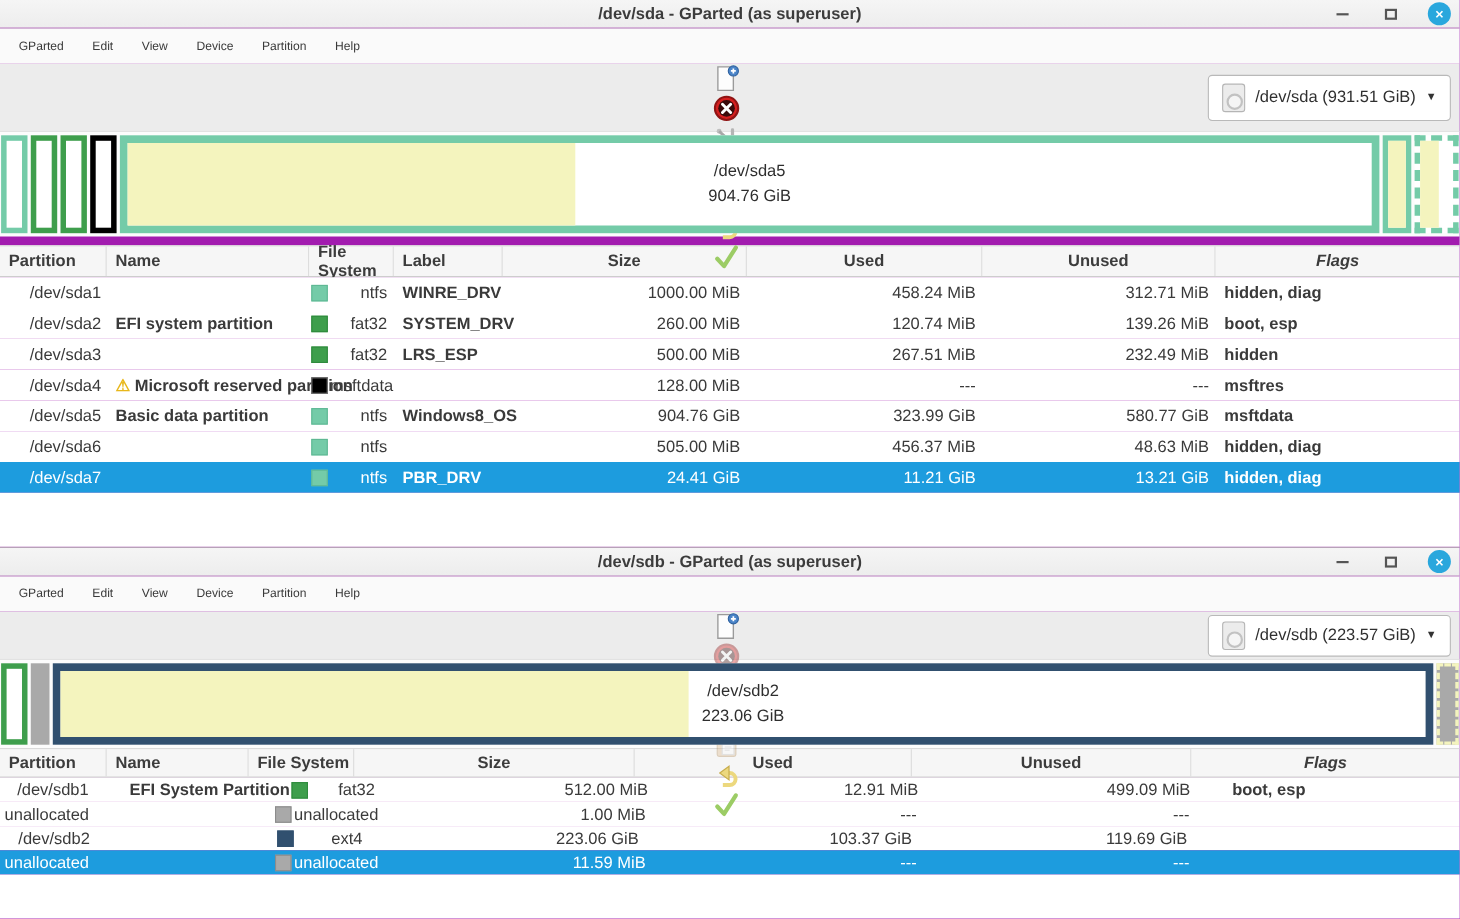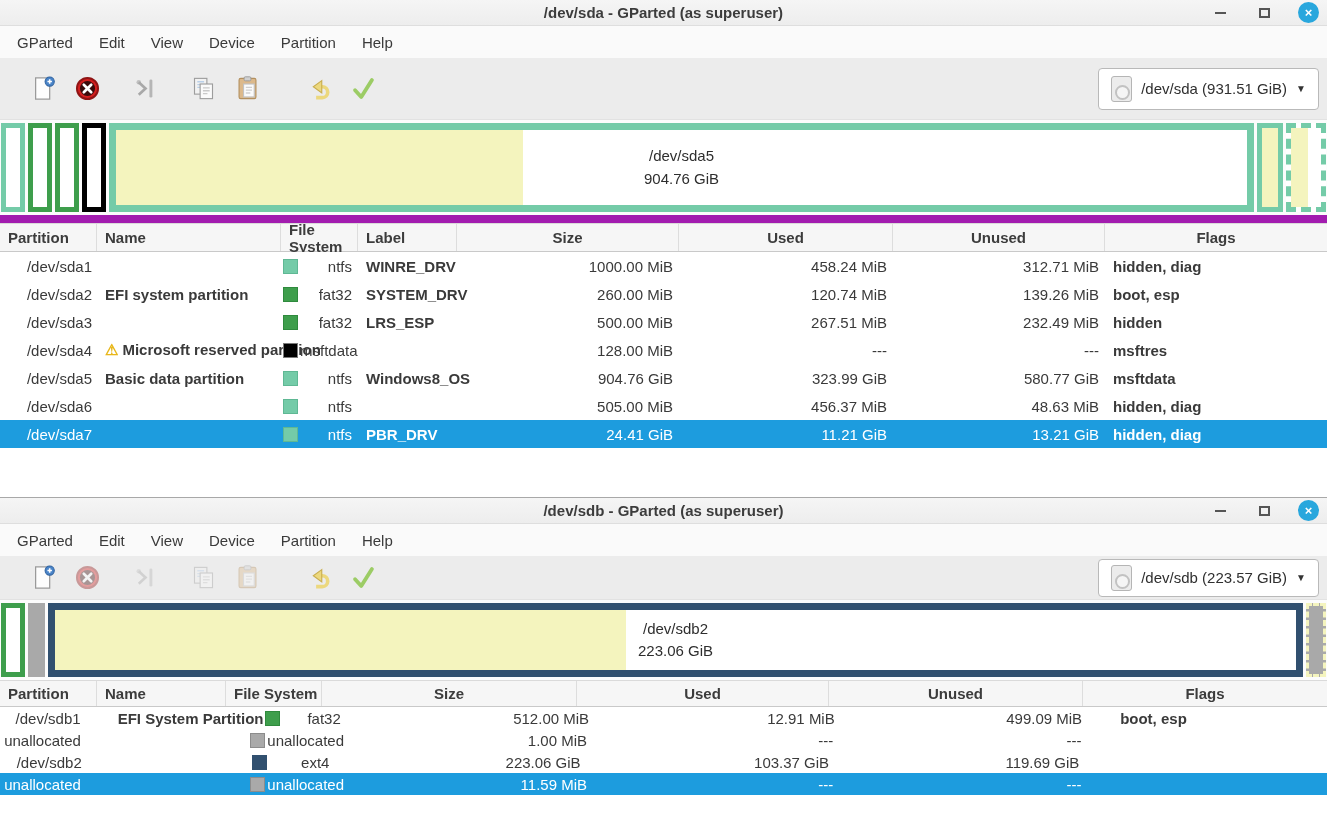--- a/index.html
+++ b/index.html
@@ -16,25 +16,25 @@
               font-size:15px; font-weight:bold; color:#3c3c3c; }
   .win-controls { position:absolute; right:8px; top:0; height:100%; display:flex; align-items:center; gap:24px; }
   .wc-btn { display:flex; align-items:center; justify-content:center; width:20px; height:20px; cursor:default; }
   .min-glyph { width:11px; height:2px; background:#555; }
   .max-glyph { width:11px; height:10px; border:2px solid #555; background:transparent; }
   .close-btn { width:21px; height:21px; border-radius:50%; background:#29A7DD; color:#fff; font-size:13px; font-weight:bold;
                display:flex; align-items:center; justify-content:center; }
 
   
   .menubar { height:32px; flex:0 0 32px; background:#fafafa; display:flex; align-items:center; padding-left:4px;
-             font-size:15px; color:#3a3a3a; }
+             font-size:11px; color:#3a3a3a; }
   .menu-item { padding:5px 13px; border-radius:3px; }
 
   
-  .toolbar { background:#ececec; border-bottom:1px solid #e2e2e2; display:flex; align-items:center; padding:0 24px; position:relative; }
+  .toolbar { background:#ececec; border-bottom:1px solid #e2e2e2; display:flex; align-items:center; padding:0 24px; position:relative;flex-direction:column; }
   #win-sda .toolbar { height:62px; flex:0 0 62px; }
   #win-sdb .toolbar { height:44px; flex:0 0 44px; }
   .tb-btn { width:38px; height:34px; display:flex; align-items:center; justify-content:center; margin-right:6px; }
   .tb-btn svg { width:27px; height:27px; }
   .tb-btn.dis { opacity:0.38; }
   .tb-gap { width:14px; }
 
   .device-combo { position:absolute; right:8px; top:50%; transform:translateY(-50%);
                   background:#ffffff; border:1px solid #b9b9b9; border-radius:4px; height:42px;
                   display:flex; align-items:center; gap:9px; padding:0 12px; font-size:15px; color:#2f2f2f; }
@@ -56,21 +56,21 @@
               font-size:15px; color:#2e2e2e; line-height:1.5; z-index:2; }
 
   
   .ptable { display:flex; flex-direction:column; }
   #win-sda .ptable { margin-top:8px; }
   .thead { display:flex; align-items:center; background:#f6f6f6; border-top:1px solid #dadada; border-bottom:1px solid #c9c9c9;
            font-weight:bold; font-size:15px; color:#3c3c3c; }
   #win-sda .thead { height:29px; flex:0 0 29px; }
   #win-sdb .thead { height:27px; flex:0 0 27px; }
   .thead > span { height:100%; display:flex; align-items:center; border-right:1px solid #dddddd; }
-  .thead > span:last-child { border-right:none; }
+  .thead > span:last-child { border-right:none;font-style:italic; }
   .h-left { padding-left:8px; justify-content:flex-start; }
   .h-center { justify-content:center; }
 
   .trow { display:flex; align-items:center; background:#ffffff; font-size:15px; color:#3a3a3a; }
   #win-sda .trow { height:28px; flex:0 0 28px; }
   #win-sdb .trow { height:22px; flex:0 0 22px;gap:24px; }
   .trow.sel { color:#ffffff; }
 
   .cell { white-space:nowrap; overflow:visible; }
   .rgt { text-align:right; padding-right:5px; }

